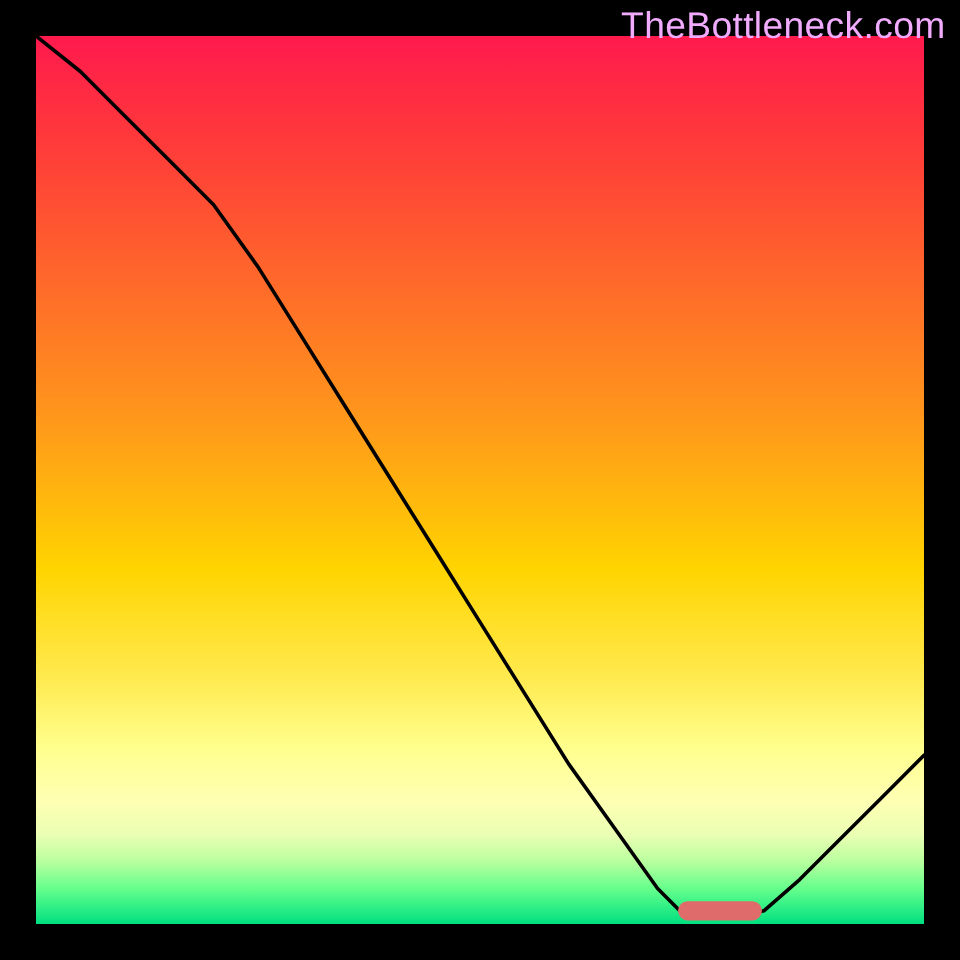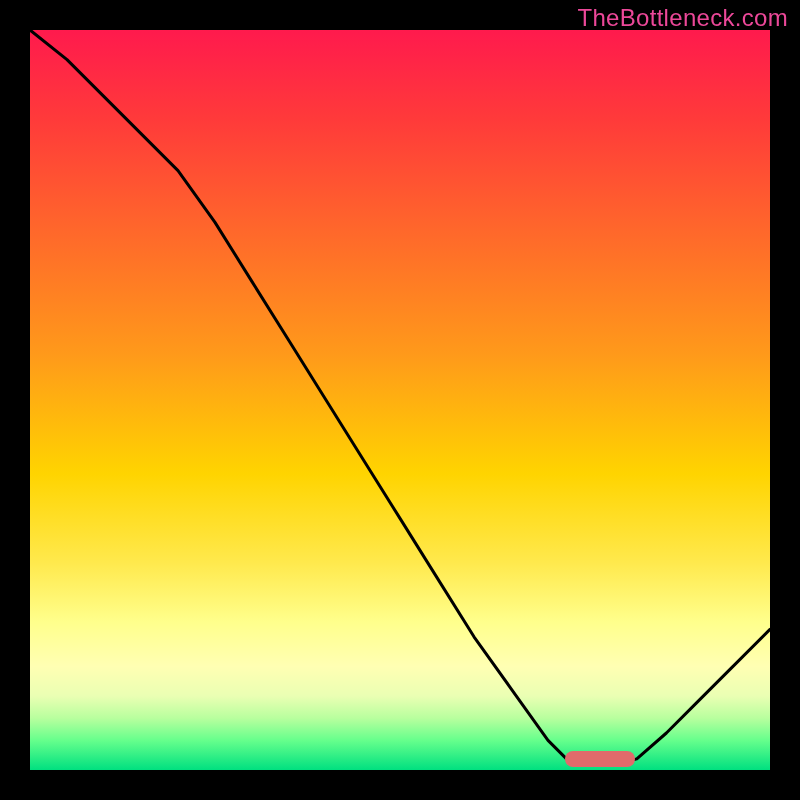--- a/index.html
+++ b/index.html
@@ -48,22 +48,22 @@
     position: absolute;
     width: 70px;
     height: 16px;
     border-radius: 8px;
     transform: translate(-50%, -50%);
   }
   .watermark {
     position: absolute;
     top: 4px;
     right: 12px;
-    color: #ec4899;
-    font-size: 24px;
+    color: #f0abfc;
+    font-size: 31px;
     font-weight: 500;
     letter-spacing: 0.3px;
     font-family: "Segoe UI", Arial, Helvetica, sans-serif;
   }
 </style>
 </head>
 <body>
 
 <div class="frame">
   <div class="plot">

